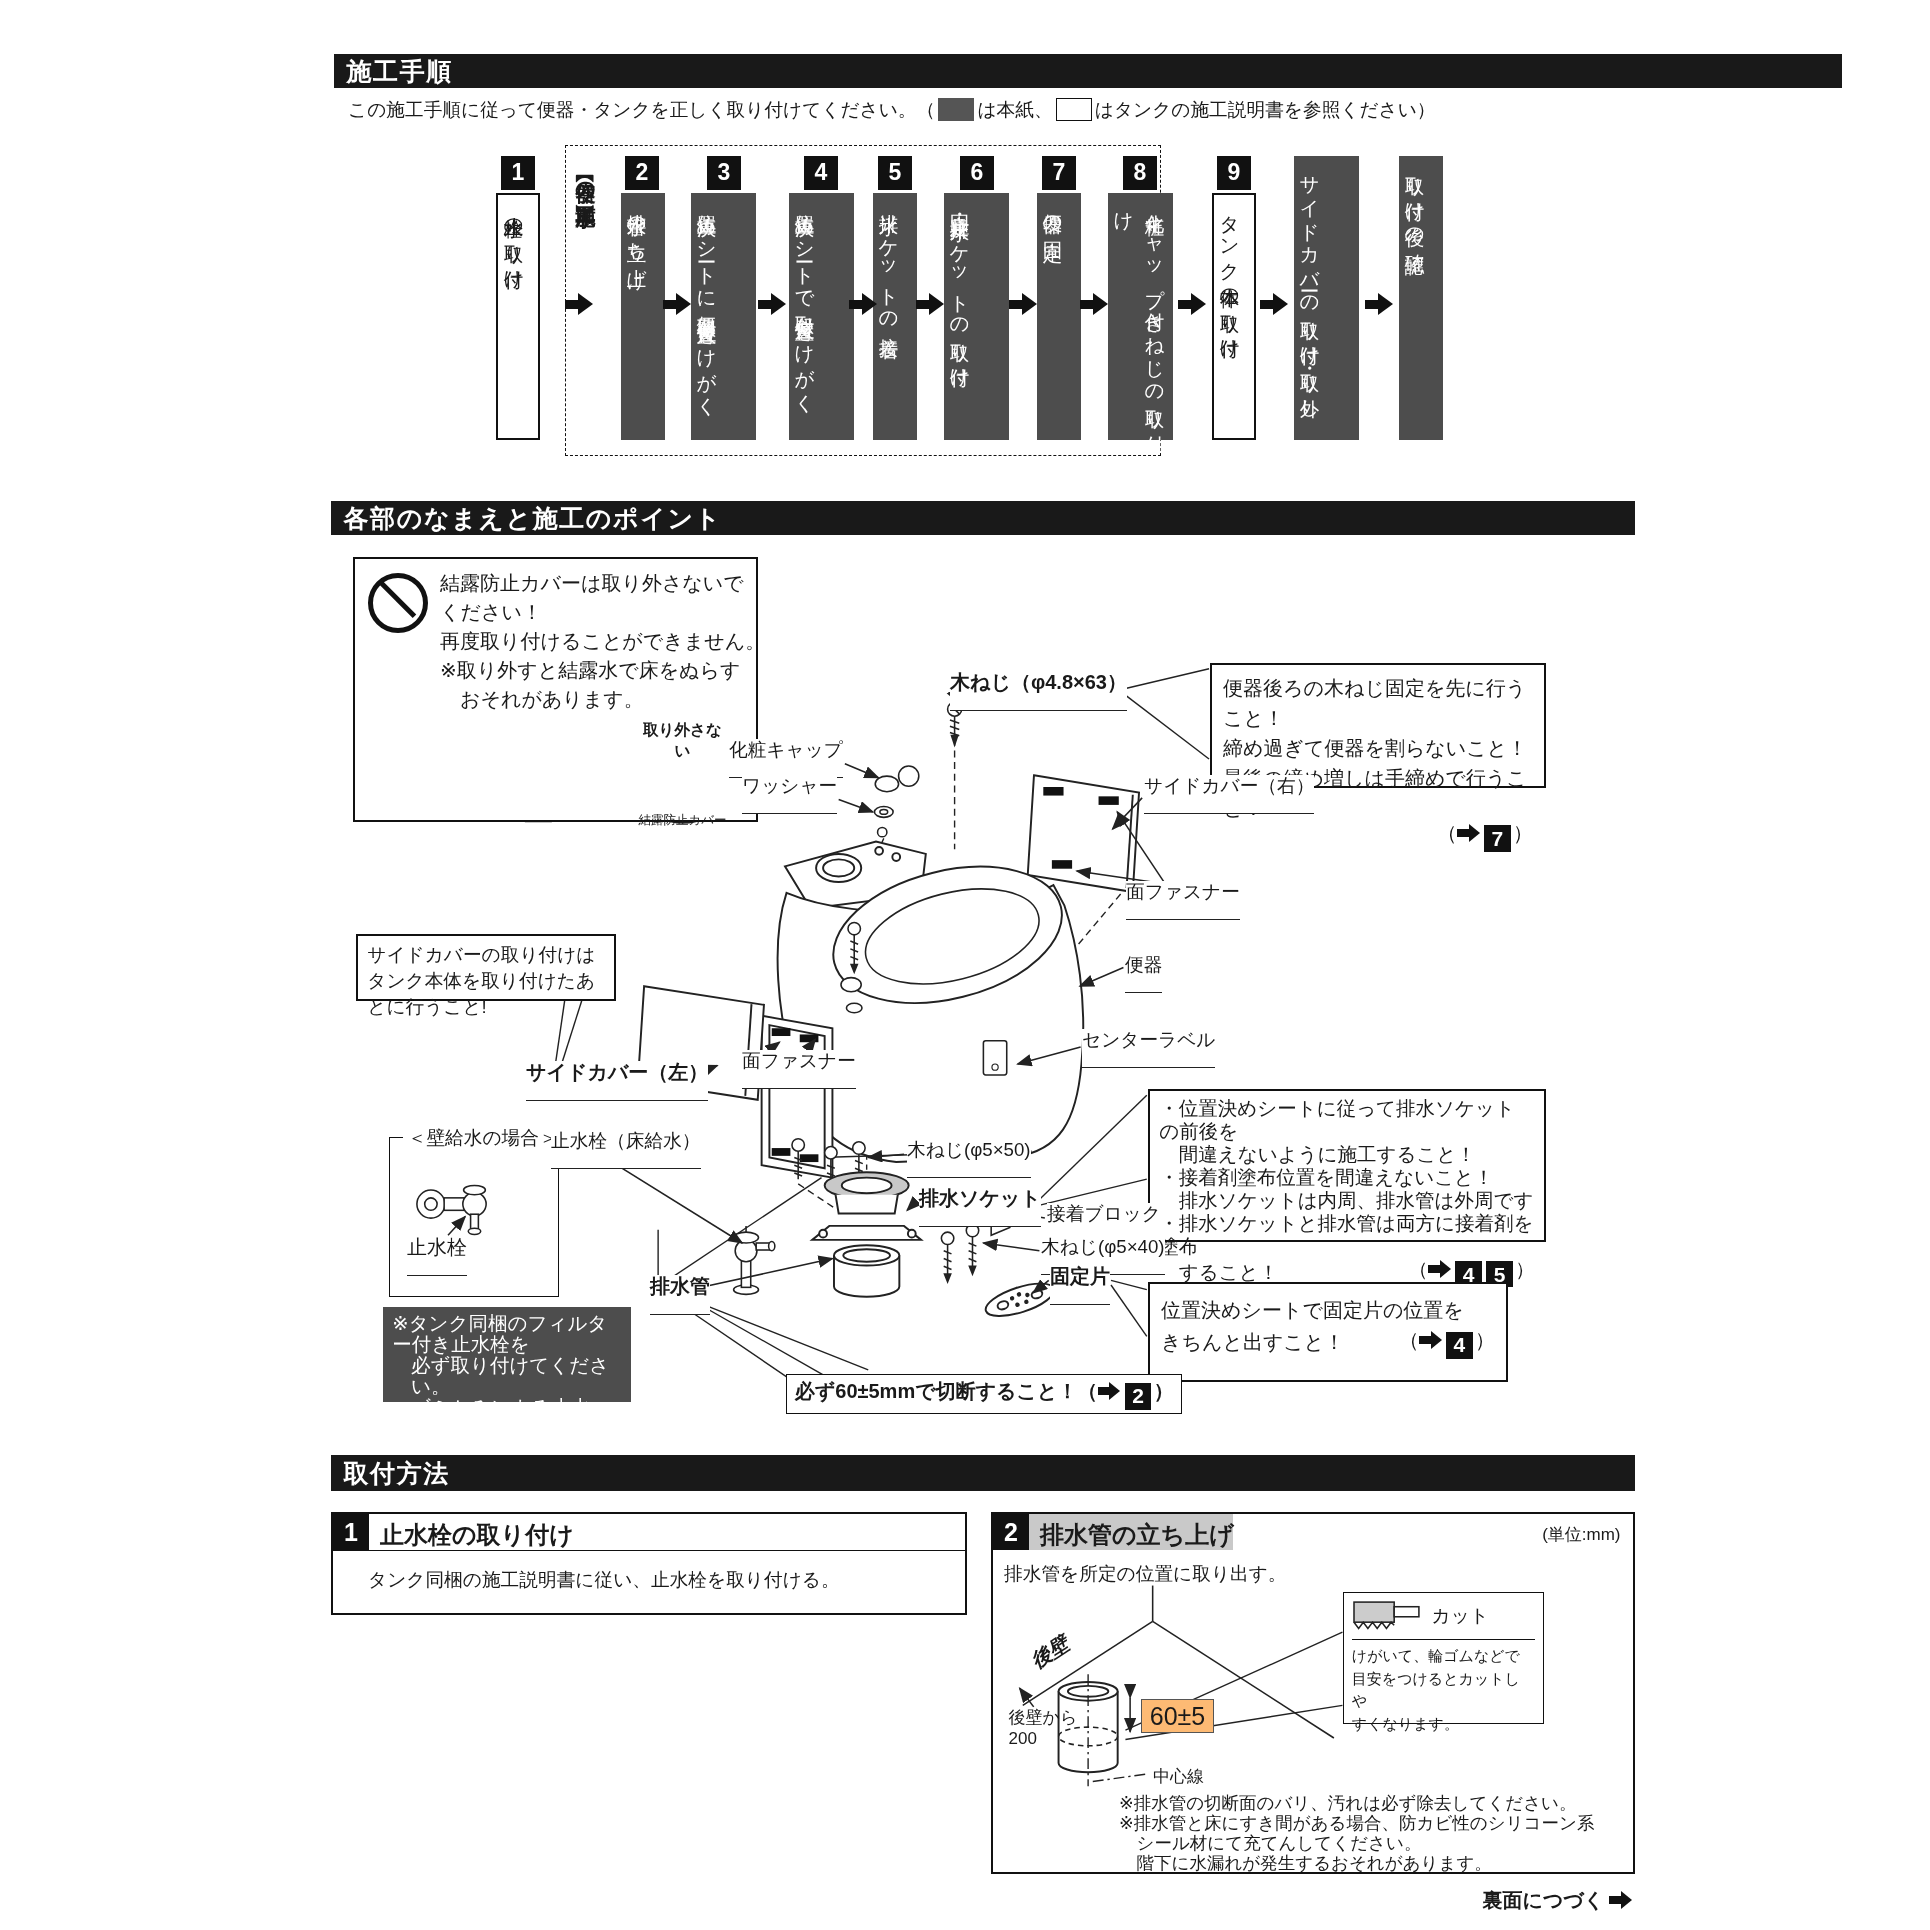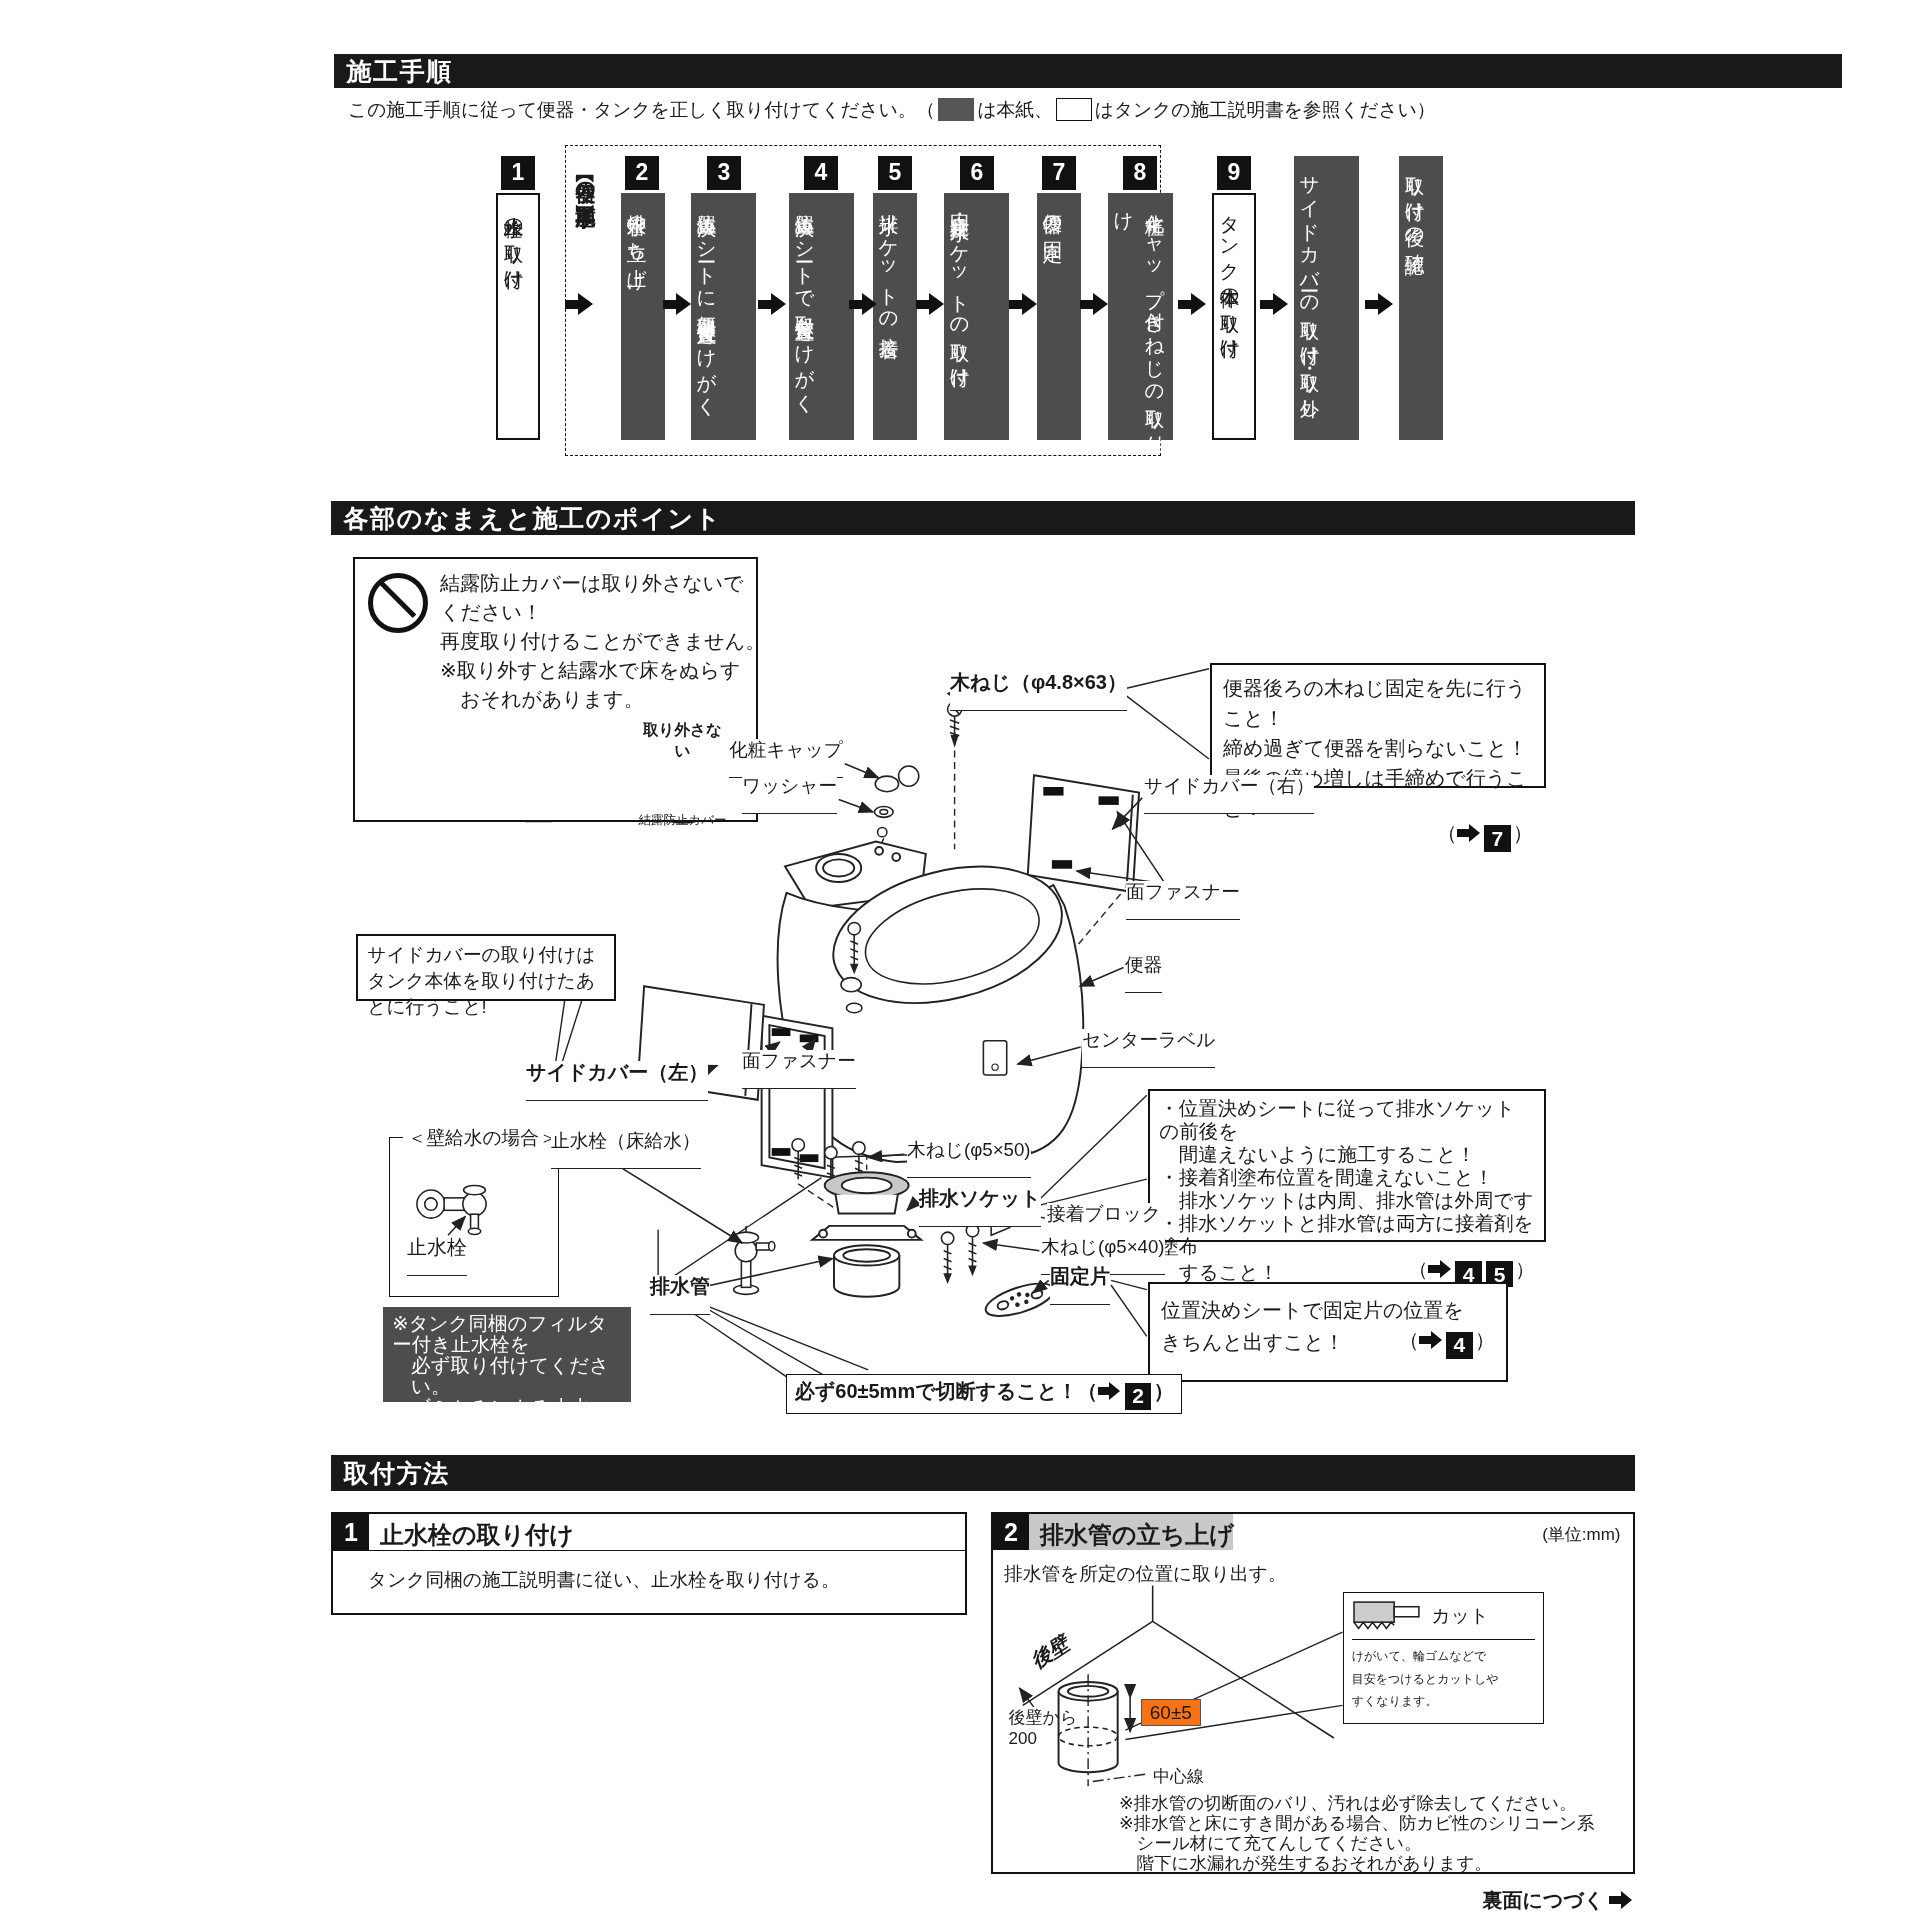--- a/index.html
+++ b/index.html
@@ -447,34 +447,34 @@
       <line x1="52" y1="248" x2="34" y2="224" stroke="#222" stroke-width="2" marker-end="url(#ah2)"></line>
       <line x1="170" y1="278" x2="449" y2="152" stroke="#222" stroke-width="1.8"></line>
       <line x1="170" y1="290" x2="449" y2="246" stroke="#222" stroke-width="1.8"></line>
     </svg>
 
     <div class="abs bold" style="left:37px;top:125px;font-size:20px;font-style:italic;transform:rotate(-33deg);">後壁</div>
     <div class="abs" style="left:15.6px;top:193px;font-size:17px;line-height:21px;">
       <div>後壁から</div>
       <div>200</div>
     </div>
-    <div class="abs" style="left:148px;top:185px;border:1.6px solid #555;background:#f97316;padding:1.6px 7.8px;font-size:19px;">60±5</div>
+    <div class="abs" style="left:148px;top:185px;border:1.6px solid #555;background:#fdba74;padding:1.6px 7.8px;font-size:25px;">60±5</div>
     <div class="abs" style="left:160px;top:251px;font-size:17px;">中心線</div>
 
     <div class="abs" style="left:350px;top:78px;width:201px;height:132px;border:1.6px solid #111;box-sizing:border-box;padding:6.2px 7.8px;">
       <div style="display:flex;align-items:center;gap:7.8px;">
         <svg width="72" height="34" viewBox="0 0 92 44">
           <rect x="2" y="4" width="52" height="26" fill="#ccc" stroke="#222" stroke-width="2"></rect>
           <path d="M2,30 L8,38 L14,30 L20,38 L26,30 L32,38 L38,30 L44,38 L50,30 L54,34" stroke="#222" fill="none" stroke-width="2"></path>
           <rect x="54" y="10" width="32" height="13" fill="#fff" stroke="#222" stroke-width="2"></rect>
         </svg>
         <span style="font-size:18.7px;">カット</span>
       </div>
       <div style="border-top:1.6px solid #111;margin:6.2px 0 4.7px 0;"></div>
-      <div style="font-size:12px;line-height:22.6px;">
+      <div style="font-size:15px;line-height:22.6px;">
         <div>けがいて、輪ゴムなどで</div>
         <div>目安をつけるとカットしや</div>
         <div>すくなります。</div>
       </div>
     </div>
 
     <div class="abs" style="left:126px;top:279px;font-size:17.5px;line-height:20px;">
       <div>※排水管の切断面のバリ、汚れは必ず除去してください。</div>
       <div>※排水管と床にすき間がある場合、防カビ性のシリコーン系</div>
       <div>　シール材にて充てんしてください。</div>

